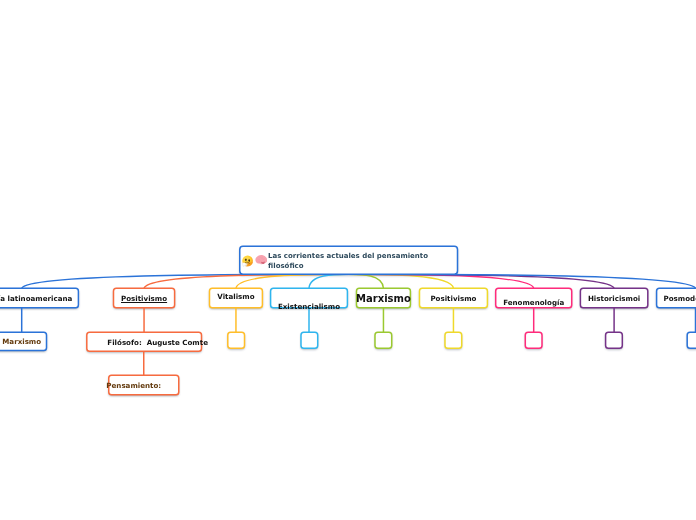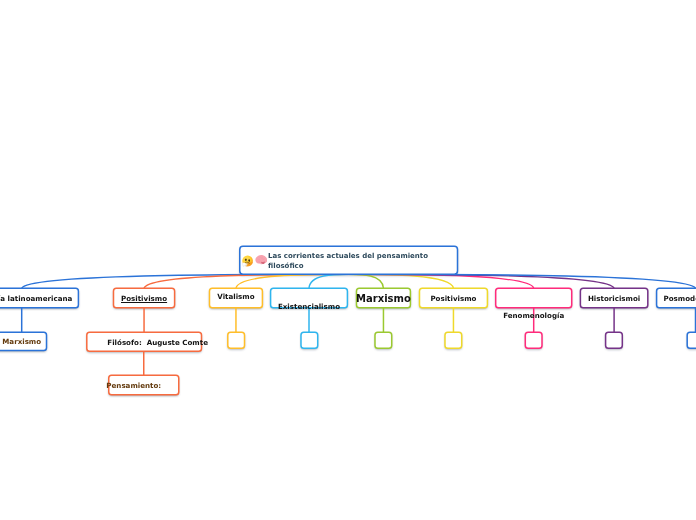--- a/index.html
+++ b/index.html
@@ -136,21 +136,21 @@
     </div>
     <div class="node" data-name="branch-node-3" style="left: 270.6px; top: 288.25px; width: 76.8px; height: 19.5px;">
       <span class="lbl" data-name="branch-label" style="color: rgb(18, 18, 18); font-size: 7.1px; margin-top: 16px;">Existencialismo</span>
     </div>
     <div class="node" data-name="branch-node-4" style="left: 356.5px; top: 288.25px; width: 53.9px; height: 19.5px;">
       <span class="lbl" data-name="branch-label" style="color: rgb(18, 18, 18); font-size: 10px;">Marxismo</span>
     </div>
     <div class="node" data-name="branch-node-5" style="left: 419.5px; top: 288.25px; width: 67.9px; height: 19.5px;">
       <span class="lbl" data-name="branch-label" style="color: rgb(18, 18, 18); font-size: 7.1px;">Positivismo</span>
     </div>
-    <div class="node" data-name="branch-node-6" style="left: 495.7px; top: 305px; width: 76px; height: 19.5px;">
+    <div class="node" data-name="branch-node-6" style="left: 495.7px; top: 292px; width: 76px; height: 19.5px;">
       <span class="lbl" data-name="branch-label" style="color: rgb(18, 18, 18); font-size: 7.1px;">Fenomenología</span>
     </div>
     <div class="node" data-name="branch-node-7" style="left: 580.4px; top: 288.25px; width: 67.4px; height: 19.5px;">
       <span class="lbl" data-name="branch-label" style="color: rgb(18, 18, 18); font-size: 7.1px;">Historicismoi</span>
     </div>
     <div class="node" data-name="branch-node-8" style="left: 656.6px; top: 288.25px; width: 77.8px; height: 19.5px;">
       <span class="lbl" data-name="branch-label" style="color: rgb(18, 18, 18); font-size: 7.1px;">Posmodernismo</span>
     </div>
     <div class="node" data-name="subnode-0" style="left: -3.1px; top: 332.25px; width: 49.6px; height: 18.2px;">
       <span class="lbl" data-name="subnode-label" style="color: rgb(99, 58, 13); font-size: 7.1px;">Marxismo</span>

